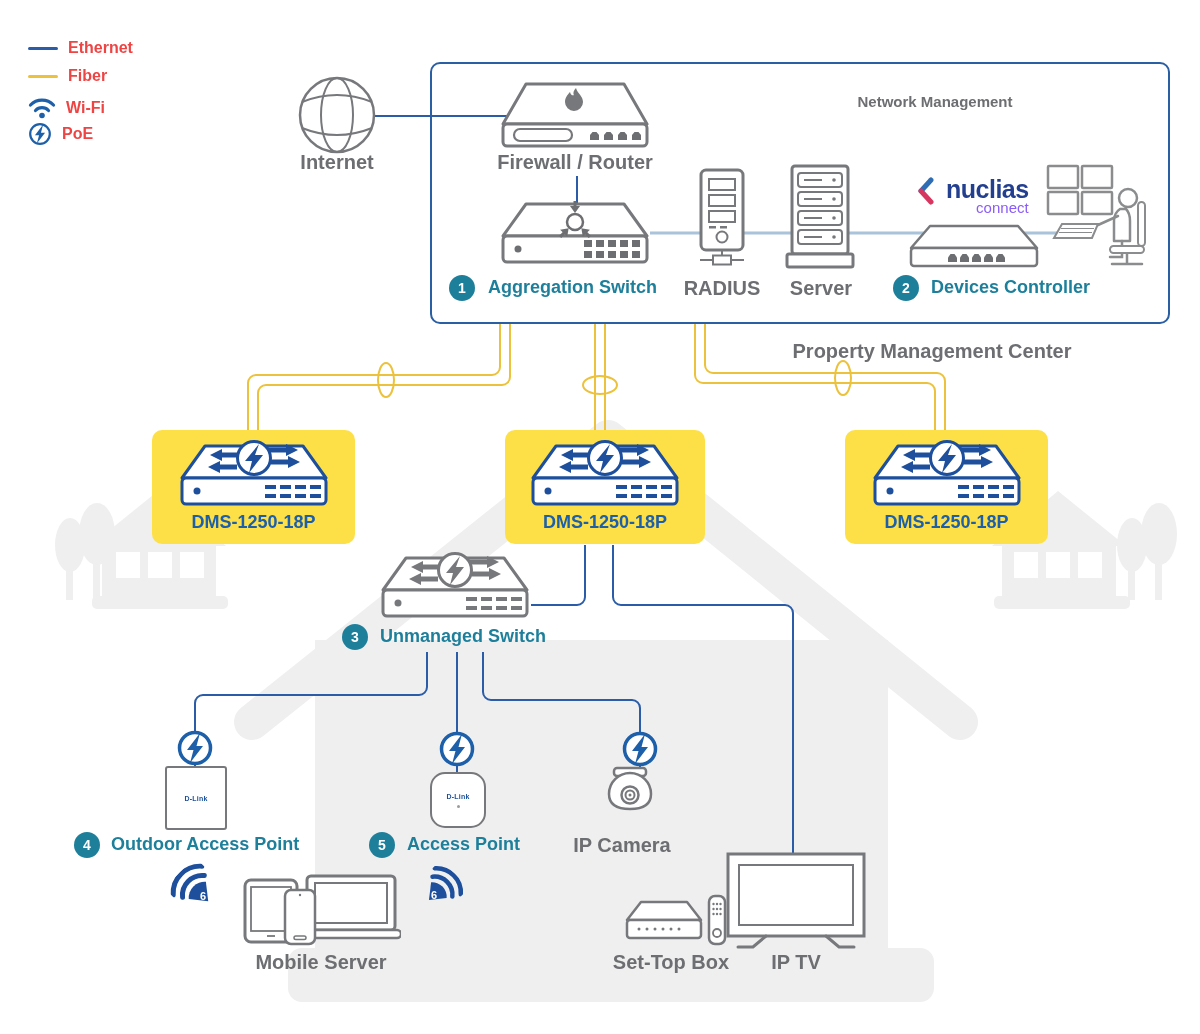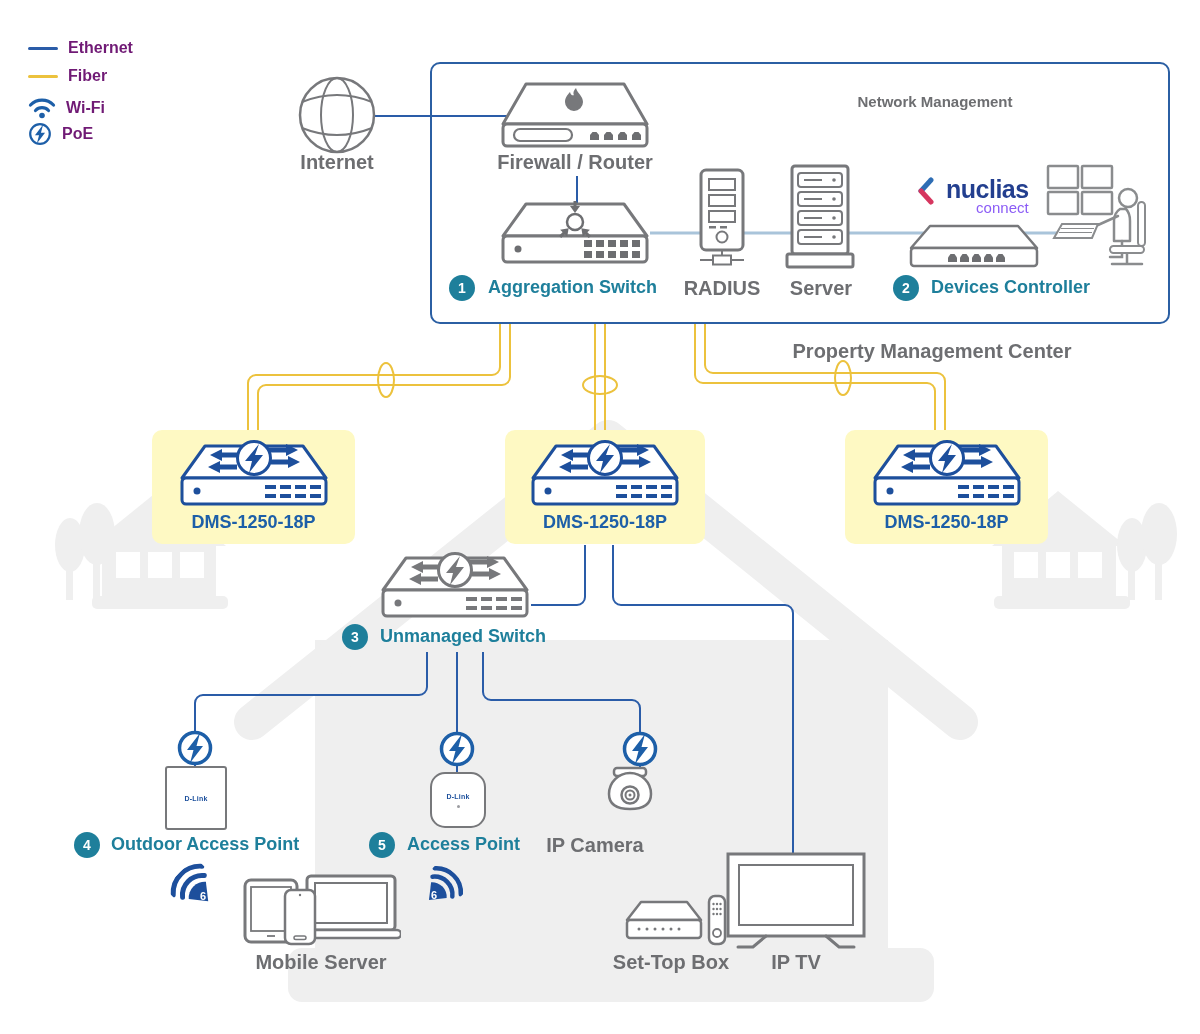--- a/index.html
+++ b/index.html
@@ -7,26 +7,26 @@
           font-family:"Liberation Sans","DejaVu Sans",sans-serif;}
   .abs{position:absolute;}
   .ctr{transform:translateX(-50%);}
   .lbl-gray{font-weight:700;font-size:20px;color:#6d6e71;white-space:nowrap;}
   .lbl-gray-lg{font-weight:700;font-size:15px;color:#6d6e71;white-space:nowrap;}
   .lbl-teal{font-weight:700;font-size:18px;color:#1e7f9b;white-space:nowrap;}
   .lbl-blue{font-weight:700;font-size:18px;color:#1d5fa8;white-space:nowrap;}
   .badge{width:26px;height:26px;border-radius:50%;background:#1e7f9b;color:#fff;
          font-size:14px;font-weight:700;display:flex;align-items:center;justify-content:center;}
   .nm-box{border:2px solid #2b5fa3;border-radius:10px;}
-  .dms-box{background:#fef9c3;border-radius:10px;display:flex;flex-direction:column;
+  .dms-box{background:#fde047;border-radius:10px;display:flex;flex-direction:column;
            align-items:center;padding-top:8px;box-sizing:border-box;}
   .dms-box .dms-label{margin-top:2px;}
   .legend-row{display:flex;align-items:center;gap:10px;height:24px;}
   .legend-swatch{width:30px;height:3px;border-radius:2px;}
-  .legend-txt{font-size:16px;font-weight:700;color:#701a75;}
+  .legend-txt{font-size:16px;font-weight:700;color:#ef4444;}
   .ap-square{width:58px;height:60px;background:#fff;border:2.5px solid #77787b;border-radius:3px;
              display:flex;align-items:center;justify-content:center;}
   .ap-round{width:52px;height:52px;background:#fff;border:2.5px solid #77787b;border-radius:15px;
             display:flex;flex-direction:column;align-items:center;justify-content:center;gap:5px;}
   .dlink-txt{font-size:7px;font-weight:700;color:#1b4f9c;letter-spacing:.2px;}
   .ap-dot{width:3px;height:3px;border-radius:50%;background:#9b9ca0;}
   .nuclias{display:flex;align-items:flex-start;gap:12px;}
   .nuclias-word{font-size:25px;font-weight:800;color:#233f8f;line-height:26px;letter-spacing:-.5px;}
   .nuclias-sub{font-size:15px;font-weight:400;color:#8b5cf6;text-align:right;margin-top:-3px;}
   .wifi6-num{position:absolute;color:#fff;font-size:11px;font-weight:800;transform:translate(-50%,-50%);}
@@ -438,21 +438,21 @@
   <div class="abs ap-round" style="left:430px;top:772px">
     <span class="dlink-txt">D-Link</span>
     <span class="ap-dot"></span>
   </div>
   <div class="abs badge" style="left:369px;top:832px">5</div>
   <div class="abs lbl-teal" style="left:407px;top:834px">Access Point</div>
 
   <svg class="abs" style="left:601px;top:766px" width="58" height="52">
       <use href="#s-cam"></use>
     </svg>
-  <div class="abs lbl-gray ctr" style="left:595px;top:834px">IP Camera</div>
+  <div class="abs lbl-gray ctr" style="left:622px;top:834px">IP Camera</div>
 
   <div class="abs" style="left:173px;top:866px;width:44px;height:44px">
     <svg width="44" height="44" style="color:#1d4f9c;transform:rotate(-45deg)">
         <use href="#s-wifi6"></use>
       </svg>
     <span class="wifi6-num" style="left:30px;top:30px">6</span>
   </div>
   <div class="abs" style="left:421px;top:868px;width:40px;height:40px">
     <svg width="40" height="40" style="color:#1d4f9c;transform:rotate(45deg)">
         <use href="#s-wifi6"></use>

